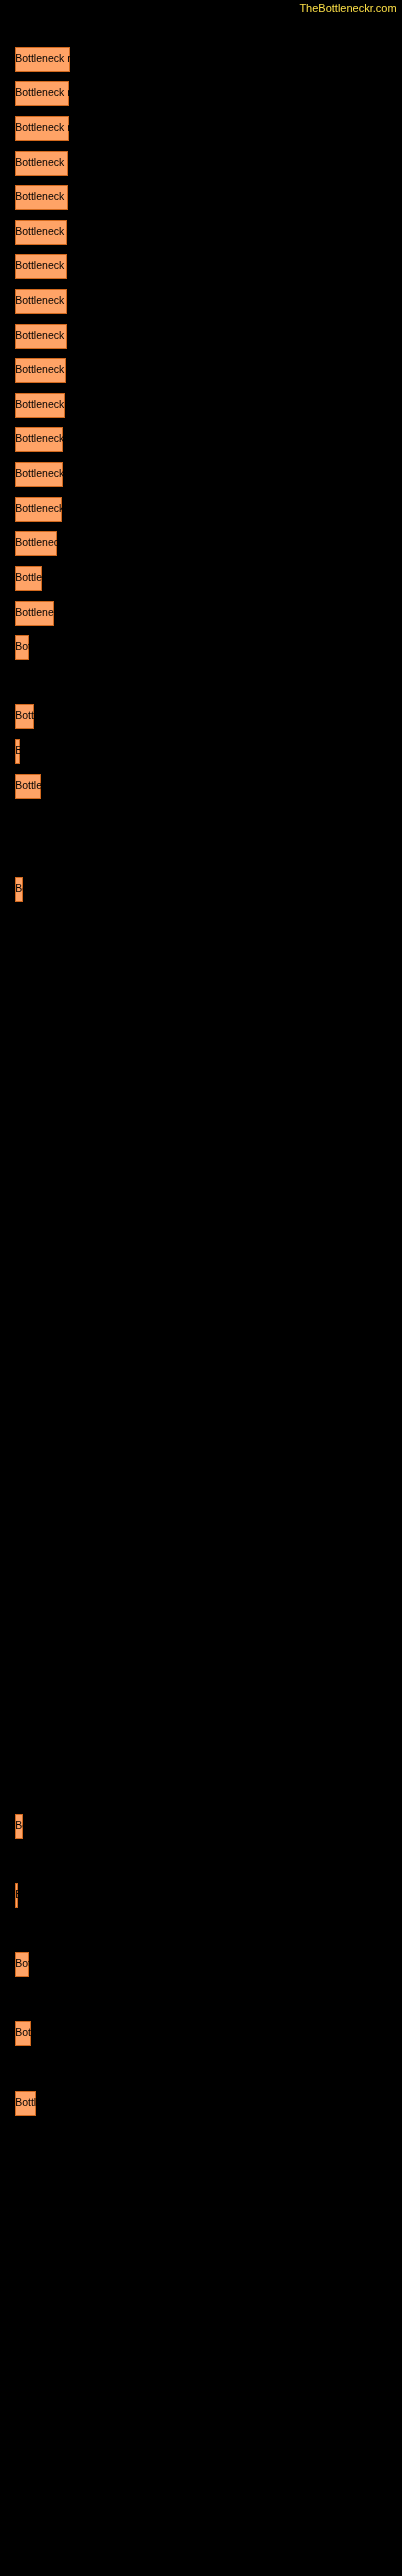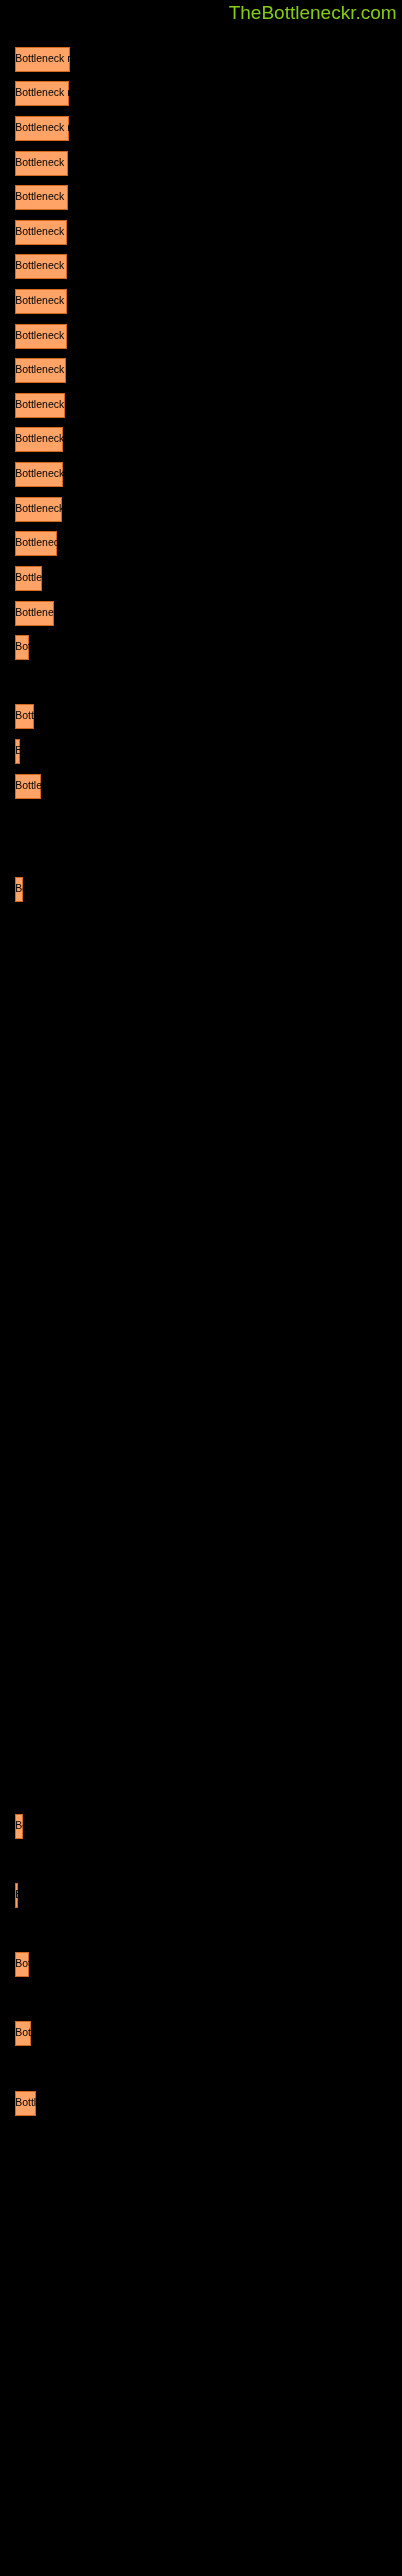--- a/index.html
+++ b/index.html
@@ -12,22 +12,22 @@
     height: 2576px;
     position: relative;
     overflow: hidden;
     font-family: "Liberation Sans", sans-serif;
   }
 
   .site-title {
     position: absolute;
     right: 6.4px;
     top: 1.6px;
-    font-size: 19px;
-    color: #84cc16;
+    font-size: 11px;
+    color: #fde047;
     letter-spacing: 0px;
     white-space: nowrap;
     font-family: "Liberation Sans", sans-serif;
   }
 
   .chart-area {
     position: absolute;
     left: 12px;
     top: 0;
     width: 403px;

